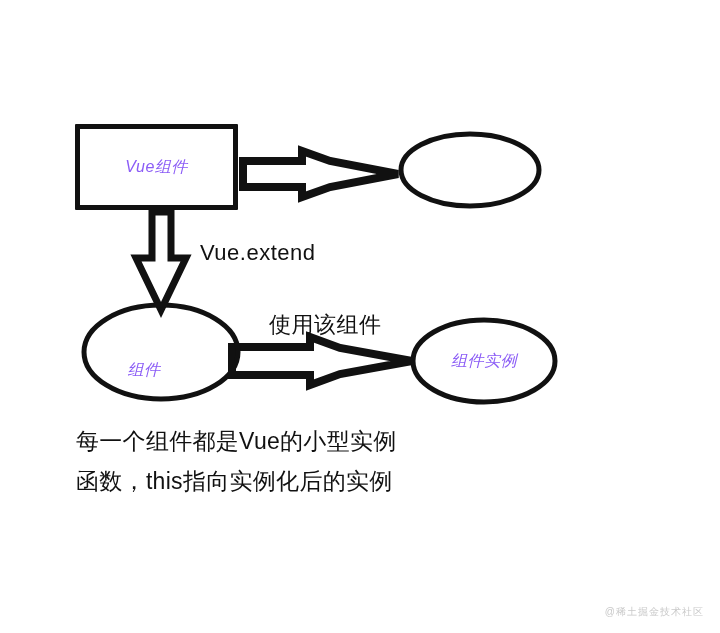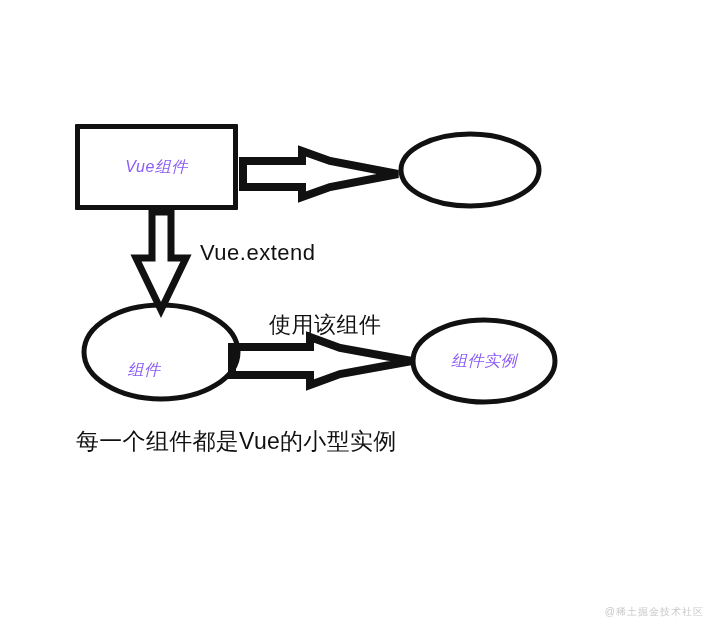--- a/index.html
+++ b/index.html
@@ -115,17 +115,18 @@
   <div class="node" style="left:413px; top:320px; width:142px; height:82px;">
     <span class="node-label">组件实例</span>
   </div>
 
   <div class="edge-label" style="left:200px; top:240px;">Vue.extend</div>
 
   <div class="edge-label" style="left:269px; top:310px;">使用该组件</div>
 
   <div class="notes">
     <div class="notes-line">每一个组件都是Vue的小型实例</div>
+    <div class="notes-line">函数，this指向实例化后的实例</div>
   </div>
 
   <div class="watermark">@稀土掘金技术社区</div>
 
 </div>
 
 </body></html>

